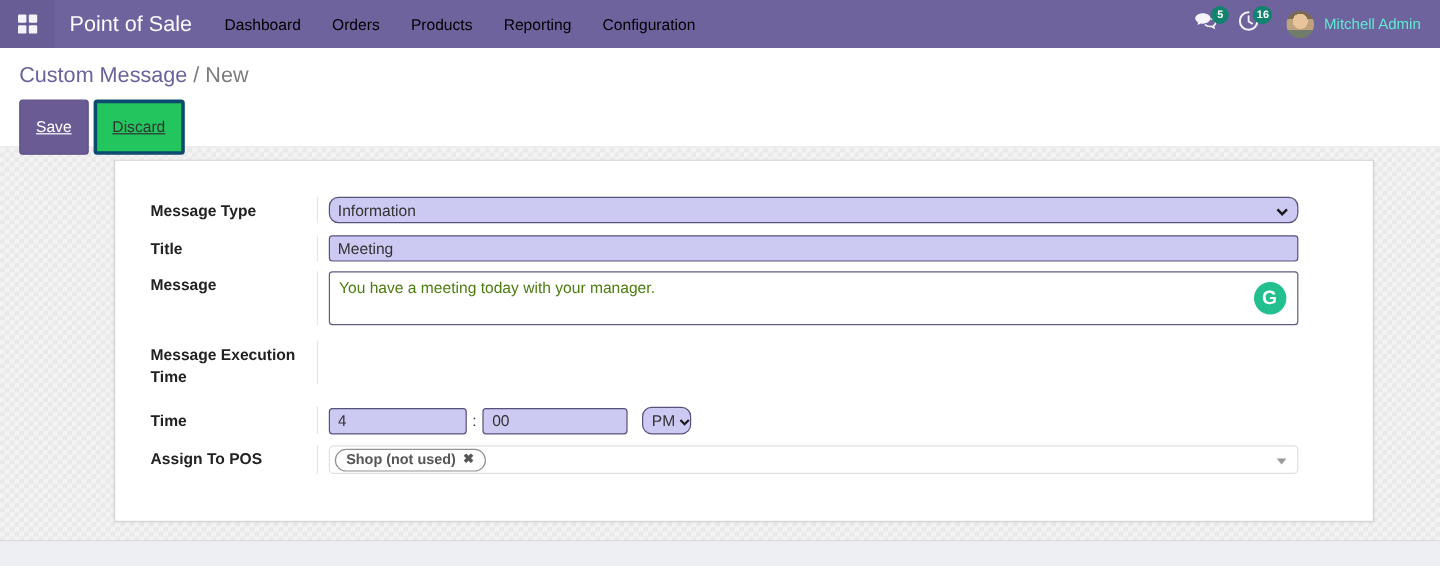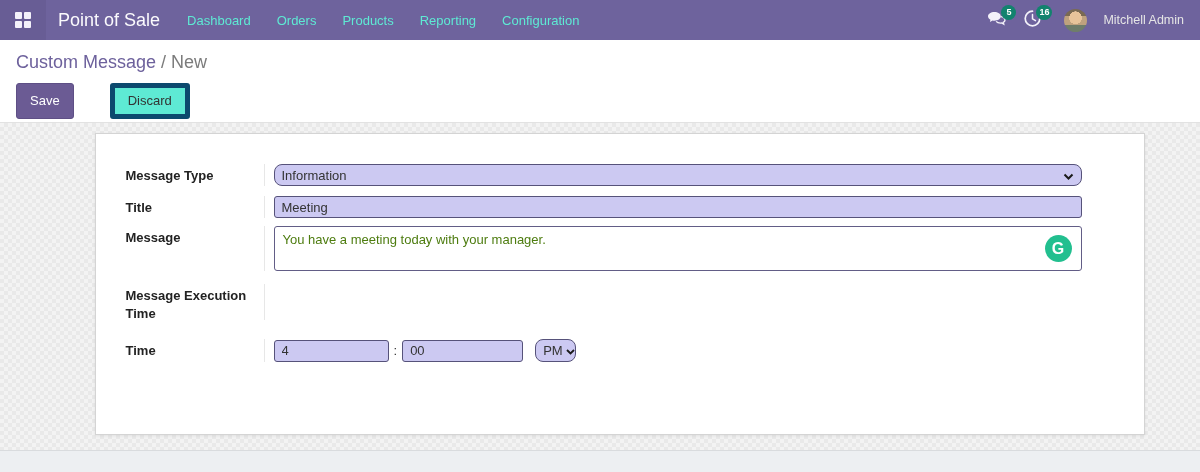--- a/index.html
+++ b/index.html
@@ -21,63 +21,63 @@
   }
   .grid-icon { display: grid; grid-template-columns: 7px 7px; grid-template-rows: 7px 7px; gap: 2px; }
   .grid-icon span { background: #f4f2fa; border-radius: 1px; display: block; }
   .brand {
     display: flex; align-items: center; font-size: 18px; color: #fbfafd;
     padding: 0 14px 0 12px; white-space: nowrap;
   }
   .menu { display: flex; align-items: stretch; }
   .menu-item {
     display: flex; align-items: center; padding: 0 13px; font-size: 13px;
-    color: #5eead4; cursor: pointer; white-space: nowrap;
+    color: #000000; cursor: pointer; white-space: nowrap;
   }
   .nav-right { margin-left: auto; display: flex; align-items: stretch; }
   .icon-btn {
     position: relative; display: flex; align-items: center; justify-content: center;
     width: 36px; cursor: pointer;
   }
   .badge {
     position: absolute; top: 5px; right: -2px; min-width: 15px; height: 15px;
     background: #12836e; color: #fff; font-size: 9px; font-weight: 700;
     border-radius: 8px; display: flex; align-items: center; justify-content: center;
     padding: 0 3px; line-height: 1;
   }
   .company-switcher {
     display: flex; align-items: center; padding: 0 18px; font-size: 13px;
     background: rgba(255,255,255,0.11); color: #f2f0f9; cursor: pointer; white-space: nowrap;
   }
   .user-menu {
-    display: flex; align-items: center; gap: 16px; padding: 0 16px 0 14px;
-    font-size: 12.5px; color: #e5e5e5; cursor: pointer; white-space: nowrap;
+    display: flex; align-items: center; gap: 8px; padding: 0 16px 0 14px;
+    font-size: 12.5px; color: #5eead4; cursor: pointer; white-space: nowrap;
   }
   .avatar {
     width: 23px; height: 23px; border-radius: 50%; overflow: hidden; flex: none;
     background:
       radial-gradient(circle at 50% 38%, #e8c49a 0 34%, transparent 35%),
       linear-gradient(180deg, #7a6a52 0 30%, #bfa27e 31% 70%, #6f7d6a 71%);
   }
 
   
   .control-panel {
     height: 83px; background: #fff; padding: 10px 16px 0 16px;
     border-bottom: 1px solid #e2e2e2;
   }
   .breadcrumb { font-size: 18px; line-height: 24px; }
   .bc-link { color: #6d619c; cursor: pointer; }
   .bc-sep, .bc-current { color: #7b7b7b; }
   .cp-buttons { margin-top: 9px; display: flex; gap: 4px; }
   .btn {
     font-family: "Liberation Sans", sans-serif;
-    font-size: 13px; padding: 5px 13px; border-radius: 3px; cursor: pointer; line-height: 16px;
+    font-size: 13px; padding: 12px 13px; border-radius: 3px; cursor: pointer; line-height: 16px; text-decoration: underline;
   }
   .btn-primary { background: #6b5b94; border: 1px solid #5e4f85; color: #fff; }
-  .btn-secondary { background: #5eead4; border: 5px solid #0c4a6e; color: #333; margin-left: 32px; }
+  .btn-secondary { background: #22c55e; border: 3px solid #0c4a6e; color: #333; }
 
   
   .content {
     height: 327px;
     background-color: #f3f3f3;
     background-image:
       linear-gradient(45deg, #e9e9e9 25%, transparent 25%, transparent 75%, #e9e9e9 75%),
       linear-gradient(45deg, #e9e9e9 25%, transparent 25%, transparent 75%, #e9e9e9 75%);
     background-size: 8px 8px;
     background-position: 0 0, 4px 4px;
@@ -262,17 +262,29 @@
             <span class="chev">
               <svg width="9" height="6" viewBox="0 0 9 6">
                   <path d="M1 1l3.5 3.5L8 1" fill="none" stroke="#1a1a1a" stroke-width="1.8"></path>
                 </svg>
             </span>
           </div>
         </div>
       </div>
     </div>
 
+    <div class="frow">
+      <div class="flabel">Assign To POS</div>
+      <div class="ffield">
+        <div class="m2m-field">
+          <span class="tag">
+            <span>Shop (not used)</span>
+            <span class="tag-x">✖</span>
+          </span>
+          <span class="m2m-caret"></span>
+        </div>
+      </div>
+    </div>
 
   </div>
 </div>
 
 <div class="bottom-strip"></div>
 
 </body></html>

